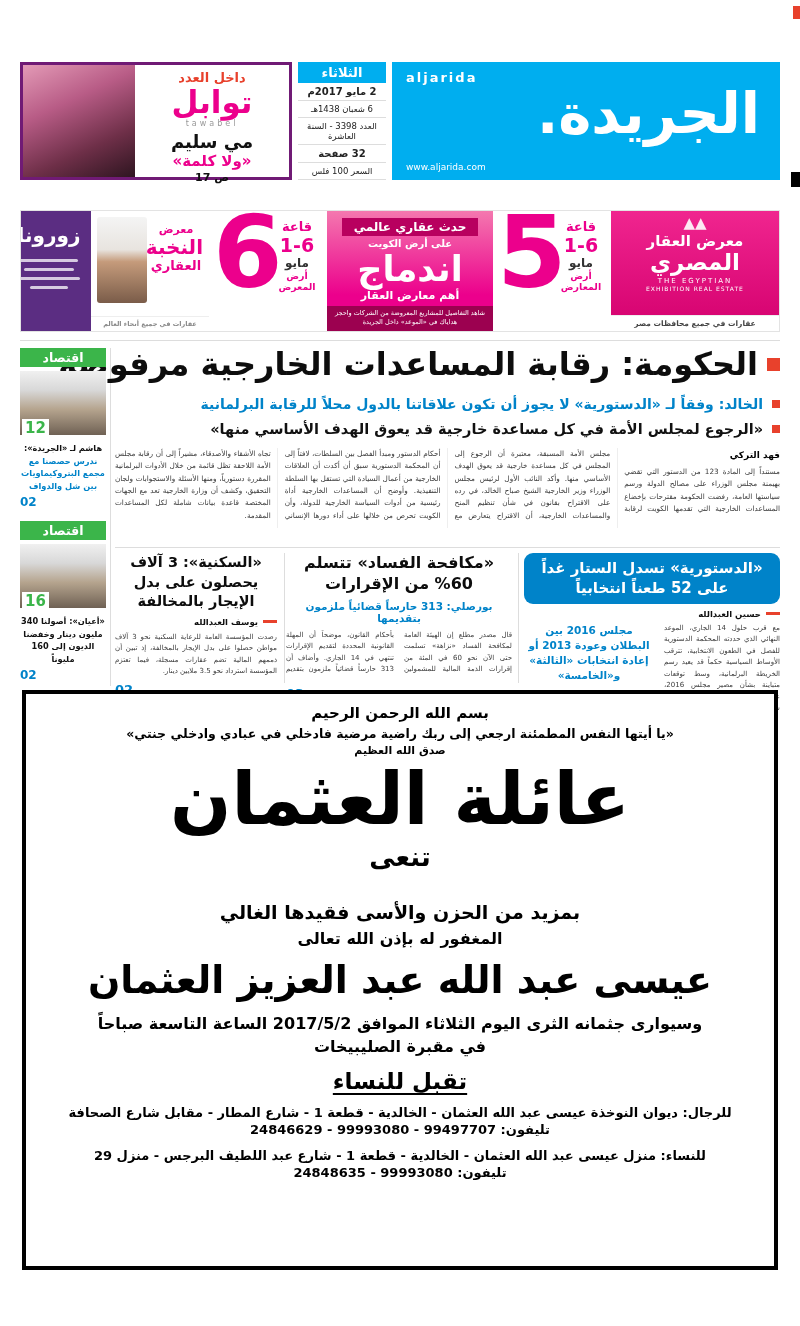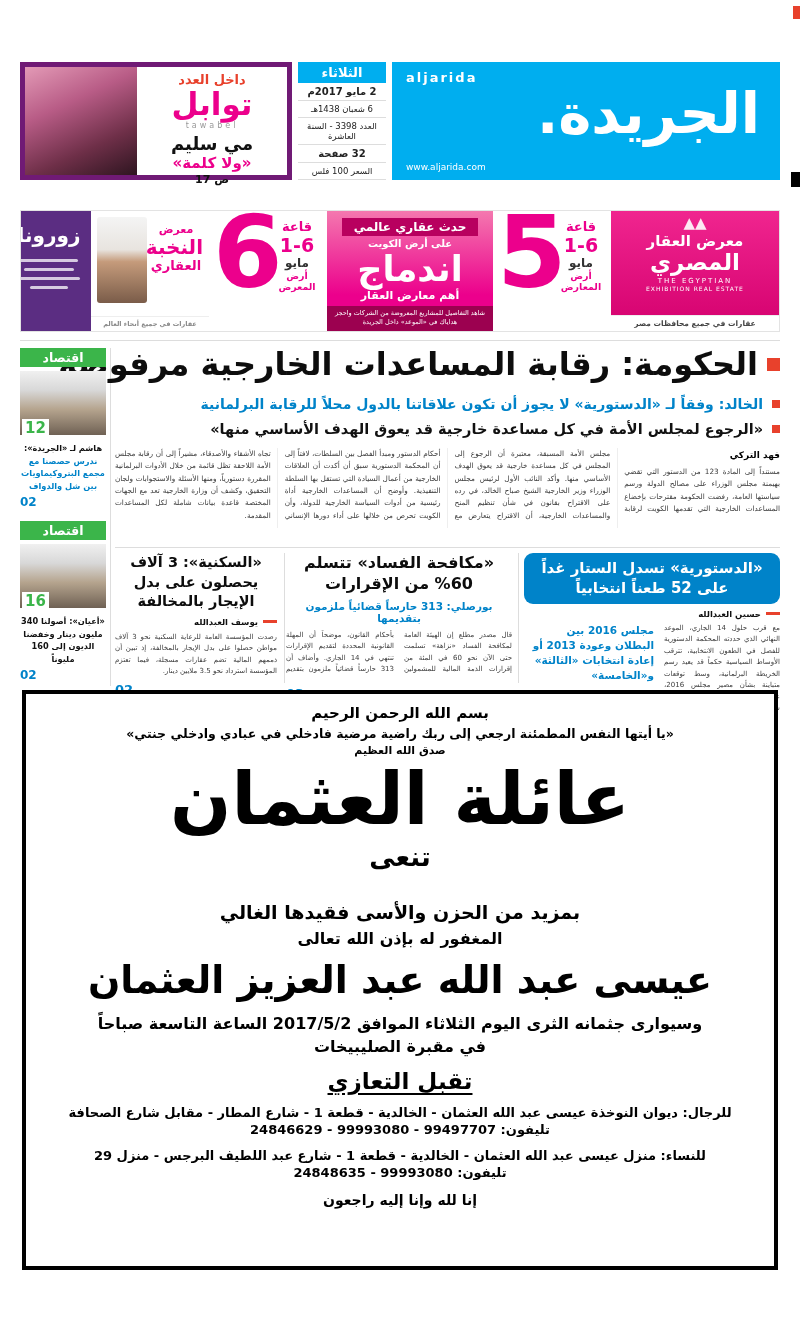--- a/index.html
+++ b/index.html
@@ -14,21 +14,21 @@
   
   .header { position:absolute; top:62px; right:20px; width:760px; height:118px; display:flex; gap:6px; }
   .masthead { width:388px; flex:none; background:#00AEEF; position:relative; color:#fff; }
   .brand { position:absolute; top:24px; right:20px; font-size:56px; font-weight:bold; line-height:1; }
   .brand-latin { position:absolute; top:8px; left:14px; font-size:13px; font-weight:bold; letter-spacing:2px; direction:ltr; }
   .website { position:absolute; bottom:8px; left:14px; font-size:9px; direction:ltr; }
   .datebox { width:88px; flex:none; text-align:center; color:#222; }
   .daybar { background:#00AEEF; color:#fff; font-weight:bold; font-size:13px; padding:3px 0; }
   .dateline { padding:3px 0; border-bottom:1px solid #ddd; font-size:8.5px; }
   .dl-bold { font-weight:bold; font-size:10px; }
-  .inside { flex:1; border:5px solid #701a75; display:flex; }
+  .inside { flex:1; border:3px solid #701a75; display:flex; }
   .inside-text { flex:1; text-align:center; padding:5px 4px; }
   .it-label { color:#E8412C; font-weight:bold; font-size:13px; letter-spacing:1px; }
   .it-supp { color:#EC008C; font-weight:bold; font-size:31px; line-height:1.1; }
   .it-latin { color:#999; font-size:8px; letter-spacing:3px; direction:ltr; }
   .it-person { font-weight:bold; font-size:18px; margin-top:3px; color:#111; }
   .it-quote { color:#EC008C; font-weight:bold; font-size:15px; }
   .it-page { font-weight:bold; font-size:11px; margin-top:1px; color:#111; }
   .inside-photo { width:112px; flex:none; background:linear-gradient(155deg,#e39ab6 0%,#b85c86 35%,#6e2f48 70%,#2e1520 100%); }
 
   
@@ -98,21 +98,21 @@
   .side-block2 { margin-top:12px; }
 
   
   .const { position:absolute; top:553px; right:20px; width:256px; }
   .const-box { background:#0083C9; border-radius:9px; color:#fff; text-align:center; font-weight:bold; font-size:15px; line-height:1.35; padding:5px 2px; }
   .author-chip { display:flex; align-items:center; gap:5px; margin-top:5px; font-size:8.5px; font-weight:bold; color:#111; }
   .author-mark { width:14px; height:3px; background:#E8412C; flex:none; }
   .const-content { display:flex; gap:10px; margin-top:4px; }
   .const-body { width:116px; flex:none; font-size:7px; line-height:1.65; text-align:justify; color:#3a3a3a; height:95px; overflow:hidden; }
   .const-left { flex:1; }
-  .teaser-blue { color:#0083C9; font-weight:bold; font-size:10.5px; line-height:1.45; }
+  .teaser-blue { color:#0083C9; font-weight:bold; font-size:10.5px; line-height:1.45;text-align:center; }
   .teaser-black { color:#111; font-weight:bold; font-size:10.5px; line-height:1.45; margin-top:6px; }
   .const-page { color:#0083C9; font-weight:bold; font-size:13px; margin-top:4px; }
 
   
   .corr { position:absolute; top:553px; right:288px; width:226px; text-align:center; }
   .corr-head { font-weight:bold; font-size:16px; line-height:1.3; color:#0d0d0d; }
   .corr-sub { color:#0083C9; font-weight:bold; font-size:10.5px; margin-top:5px; }
   .corr-body { margin-top:6px; column-count:2; column-gap:10px; font-size:7px; line-height:1.65; text-align:justify; color:#3a3a3a; height:54px; overflow:hidden; }
   .corr-page { text-align:left; color:#0083C9; font-weight:bold; font-size:13px; margin-top:2px; }
 
@@ -325,21 +325,20 @@
     <div class="ob-callig1">بسم الله الرحمن الرحيم</div>
     <div class="ob-verse">«يا أيتها النفس المطمئنة ارجعي إلى ربك راضية مرضية فادخلي في عبادي وادخلي جنتي»</div>
     <div class="ob-sadaqa">صدق الله العظيم</div>
     <div class="ob-family">عائلة العثمان</div>
     <div class="ob-announce">تنعى</div>
     <div class="ob-grief">بمزيد من الحزن والأسى فقيدها الغالي</div>
     <div class="ob-maghfoor">المغفور له بإذن الله تعالى</div>
     <div class="ob-name">عيسى عبد الله عبد العزيز العثمان</div>
     <div class="ob-funeral">وسيوارى جثمانه الثرى اليوم الثلاثاء الموافق 2017/5/2 الساعة التاسعة صباحاً</div>
     <div class="ob-cemetery">في مقبرة الصليبيخات</div>
-    <div class="ob-condol">تقبل التعازي</div>
+    <div class="ob-condol">تقبل للنساء</div>
     <div class="ob-men">للرجال: ديوان النوخذة عيسى عبد الله العثمان - الخالدية - قطعة 1 - شارع المطار - مقابل شارع الصحافة</div>
     <div class="ob-phone">تليفون: 99497707 - 99993080 - 24846629</div>
     <div class="ob-women">للنساء: منزل عيسى عبد الله العثمان - الخالدية - قطعة 1 - شارع عبد اللطيف البرجس - منزل 29</div>
     <div class="ob-phone">تليفون: 99993080 - 24848635</div>
-    <div class="ob-closing">إنا لله وإنا إليه راجعون</div>
   </div>
 
 </div>
 
 </body></html>

